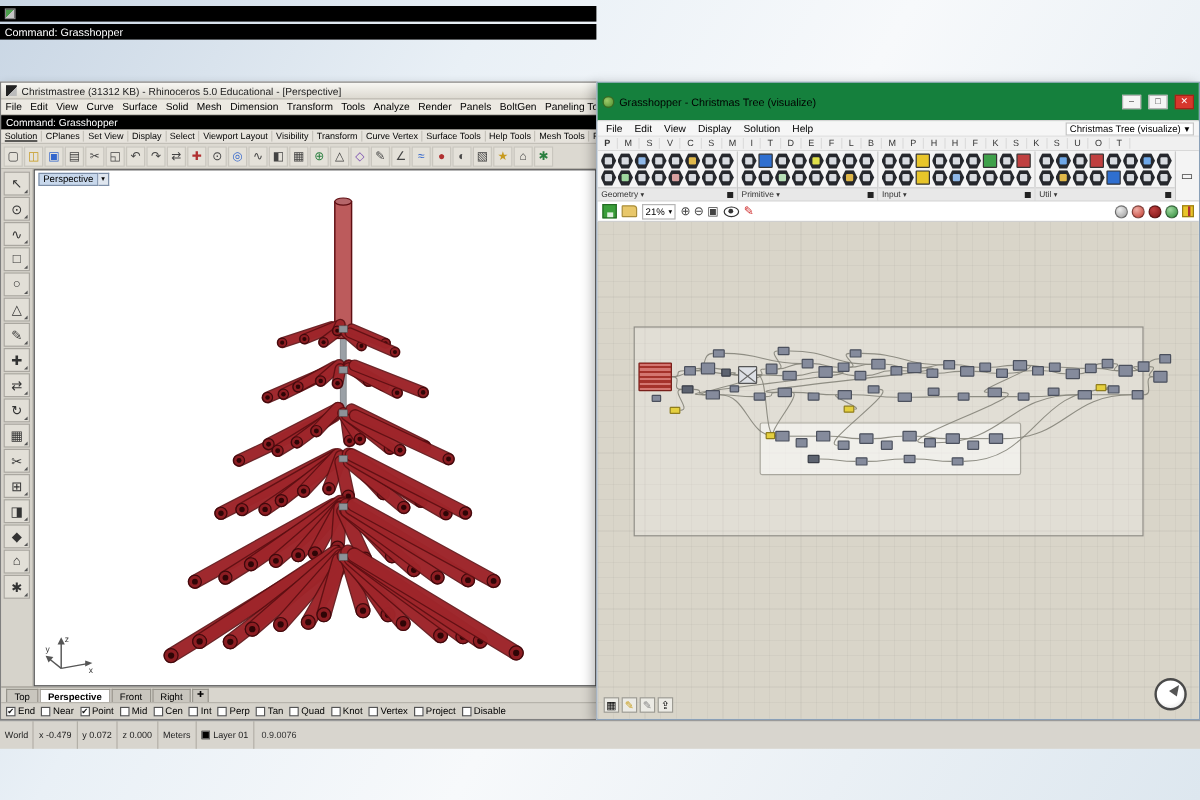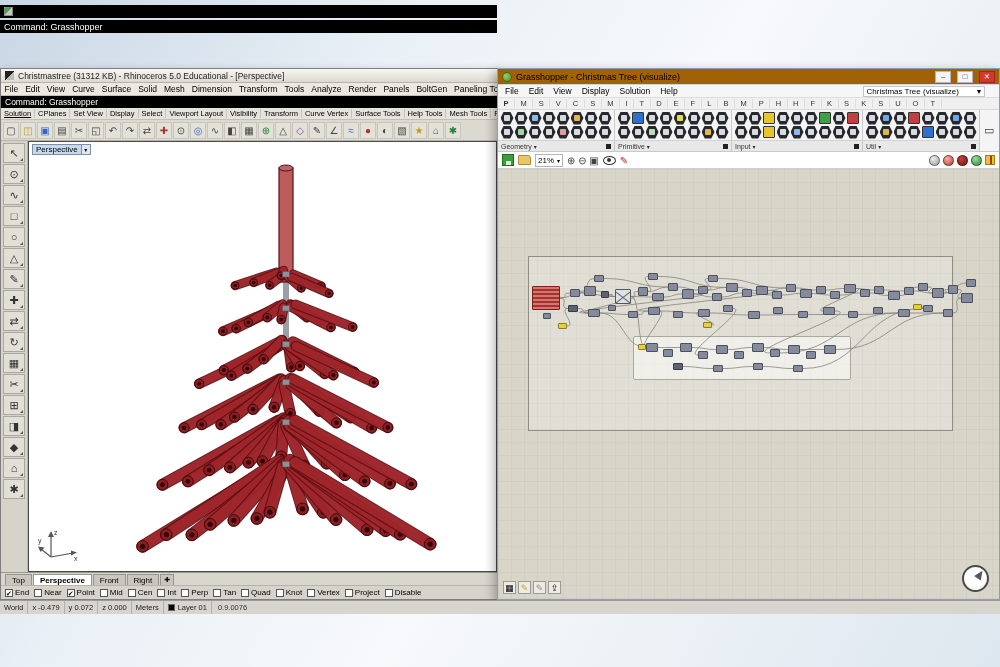--- a/index.html
+++ b/index.html
@@ -57,33 +57,33 @@
   .vtab.active { background:#fff; font-weight:bold; }
   .vtab-plus { width:14px; height:11px; background:#c9c6be; border:1px solid #98958d; border-bottom:none;
     text-align:center; line-height:10px; font-size:7px; }
   .r-osnap { height:14px; display:flex; align-items:center; font-size:8px; gap:5px; padding:0 4px;
     background:#d6d3cb; border-top:1px solid #b6b3ab; overflow:hidden; }
   .os-item { display:flex; align-items:center; gap:2px; white-space:nowrap; }
   .os-box { width:8px; height:8px; border:1px solid #555; background:#fff; font-size:7px;
     line-height:7px; text-align:center; color:#111; }
 
   
-  .g-title { height:16px; background:#a16207; display:flex; align-items:center; gap:4px; font-size:9px;
+  .g-title { height:32px; background:#15803d; display:flex; align-items:center; gap:4px; font-size:9px;
     padding:0 4px; border-bottom:1px solid #d5d5d5; }
   .g-ico { width:10px; height:10px; border-radius:50%; background:radial-gradient(circle at 35% 35%,#9ecb6a,#4e8f2f); border:1px solid #3a6b22; }
   .g-title .sp { flex:1; }
   .winbtn { width:16px; height:12px; border:1px solid #b5b5b5; background:#f5f5f5; font-size:7.5px;
     line-height:10px; text-align:center; margin-left:2px; color:#333; }
   .winbtn.close { color:#fff; background:#d6372c; border-color:#a32318; }
   .g-menu { height:13px; display:flex; align-items:center; font-size:8.5px; background:#f6f6f6;
     border-bottom:1px solid #dedede; padding:0 2px; }
   .g-menu span.mi { padding:0 5px; }
   .g-menu .sp { flex:1; }
-  .docsel { display:flex; gap:18px; border:1px solid #c5c5c5; background:#fff;
-    font-size:8px; height:11px; padding:0 3px; margin-right:12px; }
+  .docsel { display:flex; gap:3px; border:1px solid #c5c5c5; background:#fff;
+    font-size:8px; height:11px; padding:0 3px; margin-right:2px; }
   .g-letters { height:12px; display:flex; align-items:center; background:#f0f0f0;
     border-bottom:1px solid #d8d8d8; font-size:7.5px; overflow:hidden; }
   .g-letters span { padding:0 5.5px; border-right:1px solid #ddd; color:#333; }
   .g-letters span:first-child { font-weight:bold; }
   .g-hexbar { height:42px; background:#f4f4f4; display:flex; border-bottom:1px solid #c9c9c9; overflow:hidden; }
   .gh-section { display:flex; flex-direction:column; border-right:1px solid #c9c9c9; }
   .hexwrap { display:flex; flex-wrap:wrap; padding:1px 2px; align-content:flex-start; height:31px; }
   .hex { width:13px; height:13px; margin:0.5px; background:#26282d;
     clip-path:polygon(25% 0,75% 0,100% 50%,75% 100%,25% 100%,0 50%);
     display:flex; align-items:center; justify-content:center; }
@@ -129,21 +129,21 @@
   .mini { position:absolute; left:5px; bottom:5px; display:flex; gap:2px; }
   .mini span { width:13px; height:13px; background:#ecebe5; border:1px solid #9c9a92; font-size:9px;
     display:flex; align-items:center; justify-content:center; }
   .compass { position:absolute; right:10px; bottom:7px; width:27px; height:27px; border-radius:50%;
     border:2px solid #4a4a4a; background:radial-gradient(circle at 45% 40%, #fff 55%, #d8d8d8); }
   .compass i { position:absolute; left:12px; top:3px; width:0; height:0;
     border-left:4px solid transparent; border-right:4px solid transparent; border-bottom:9px solid #555;
     transform:rotate(35deg); }
 
   
-  .statusbar { position:absolute; left:0; top:600px; width:1000px; height:14px; background:#d8d5ce;
+  .statusbar { position:absolute; left:0; top:600px; width:1000px; height:24px; background:#d8d5ce;
     border-top:1px solid #9a9a9a; display:flex; align-items:center; font-size:7.5px; z-index:5; }
   .sb-cell { padding:0 4px; border-right:1px solid #b3b0a8; height:100%; display:flex; align-items:center;
     gap:3px; white-space:nowrap; color:#222; }
   .sb-cell.bold { font-weight:bold; }
   .swatch { width:7px; height:7px; background:#000; border:1px solid #666; }
   .sb-msg { flex:1; display:flex; align-items:center; gap:4px; padding:0 4px; color:#333; overflow:hidden; }
   .blueball { width:9px; height:9px; border-radius:50%; background:#1f72c8; color:#fff; font-size:6px;
     line-height:9px; text-align:center; flex:0 0 auto; }
   .version { padding:0 6px; color:#333; }
 </style>

